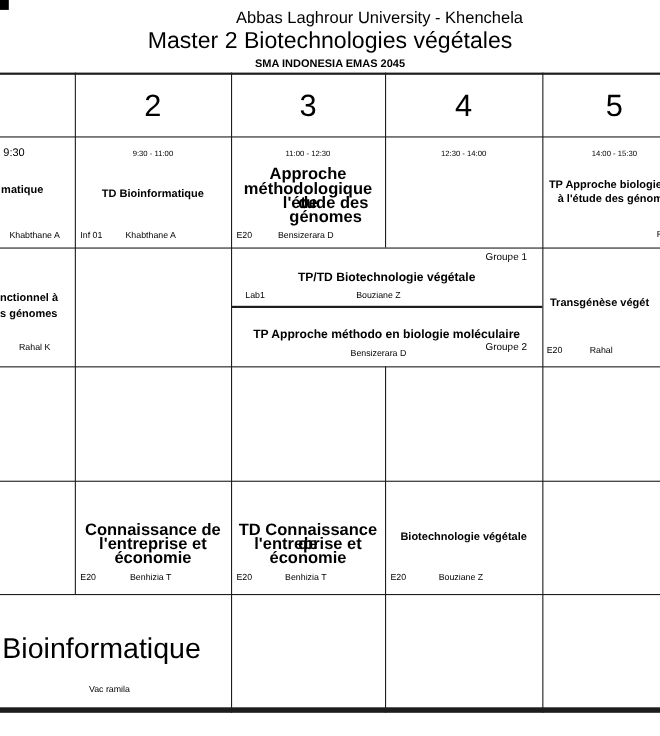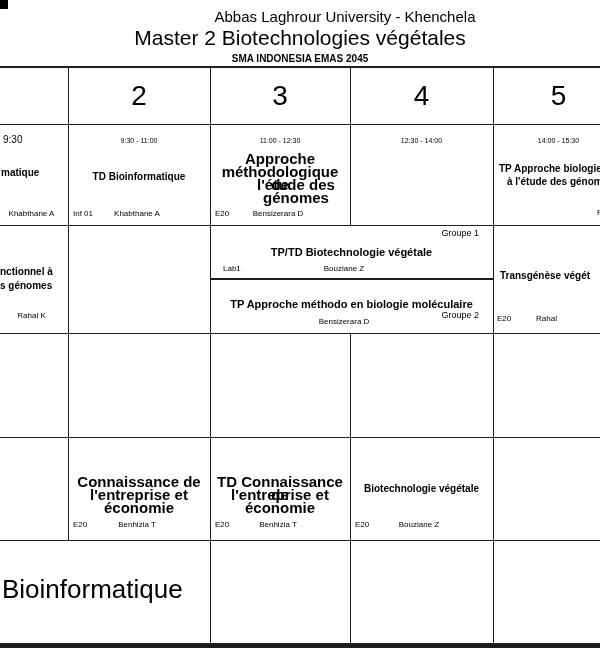--- a/index.html
+++ b/index.html
@@ -101,14 +101,15 @@
   <div class="course" style="left:211px;top:475px;width:138px;">TD Connaissance de</div>
   <div class="course" style="left:211px;top:488px;width:138px;">l'entreprise et économie</div>
   <div class="lbl" style="left:215px;top:520px;">E20</div>
   <div class="lbl-r" style="left:211px;top:520px;width:134px;">Benhizia T</div>
 
   <div class="course" style="left:351px;top:482px;width:141px;font-size:10px;">Biotechnologie végétale</div>
   <div class="lbl" style="left:355px;top:520px;">E20</div>
   <div class="lbl-r" style="left:351px;top:520px;width:136px;">Bouziane Z</div>
 
   <div class="bigcell">Bioinformatique</div>
+  <div class="lbl-r" style="left:0;top:622px;width:199px;">Vac ramila</div>
 
 </div>
 
 </body></html>

